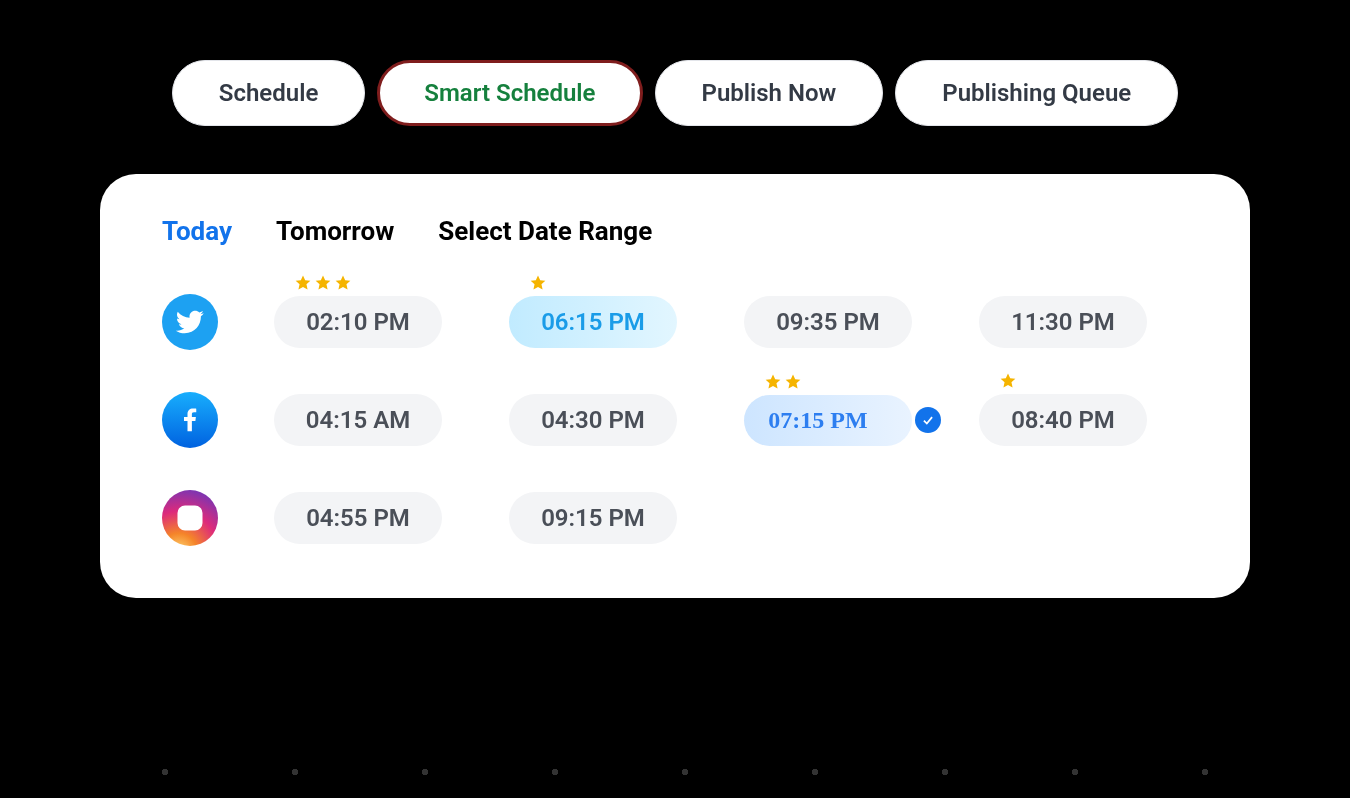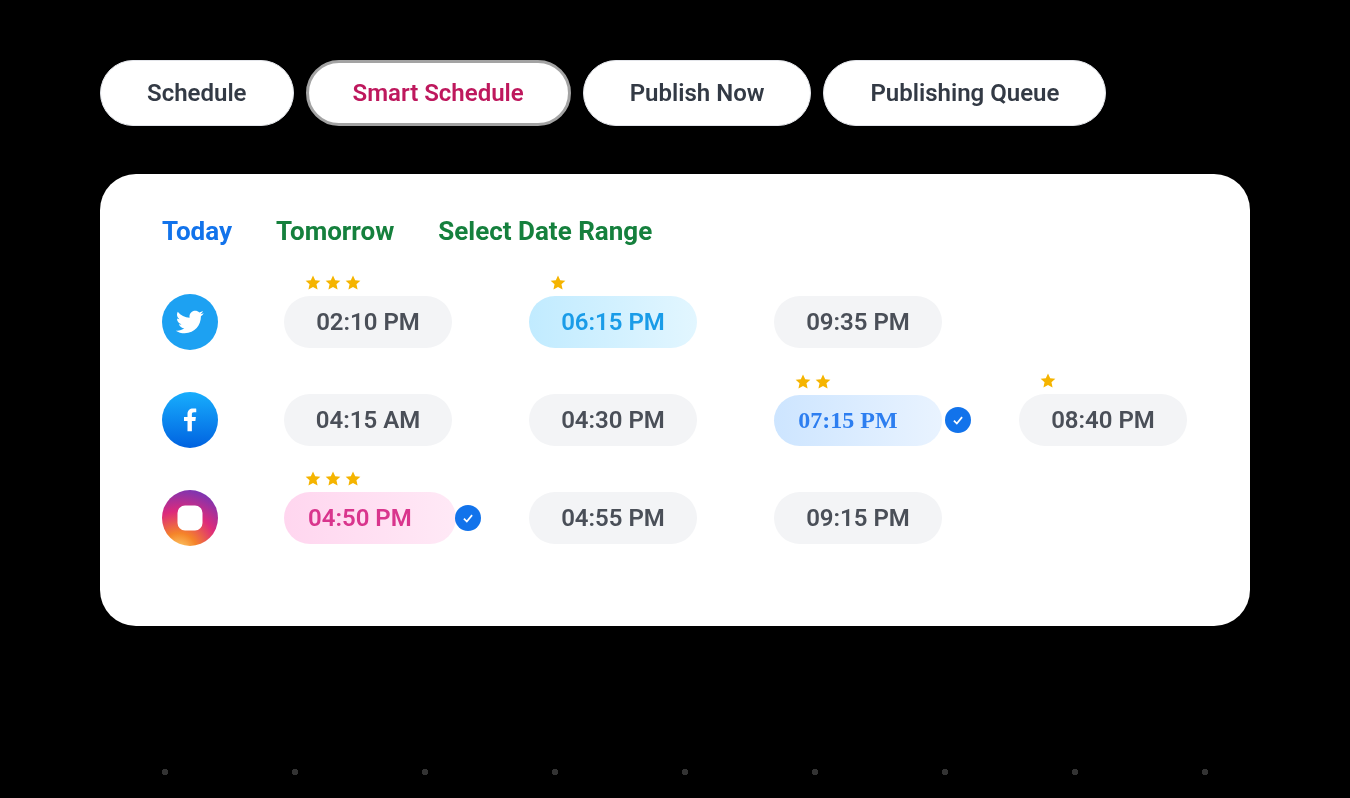--- a/index.html
+++ b/index.html
@@ -21,66 +21,67 @@
       background-image: radial-gradient(circle, #555 3px, transparent 3px);
       background-size: 130px 12px;
       opacity: .6;
     }
 
     
     .tabs {
       display: flex;
       gap: 12px;
       margin-bottom: 48px;
+      justify-content: center;
     }
     .tab {
       background: #fff;
       border: 1px solid #e3e5ea;
       border-radius: 999px;
       padding: 18px 46px;
       font-size: 24px;
       font-weight: 600;
       color: #333a45;
       cursor: pointer;
       box-shadow: 0 2px 8px rgba(0,0,0,.15);
     }
     .tab.active {
-      border: 3px solid #a3a3a3;
-      color: #be185d;
+      border: 3px solid #7f1d1d;
+      color: #15803d;
       padding: 16px 44px;
     }
 
     
     .card {
       background: #fff;
       border-radius: 36px;
-      padding: 42px 62px 80px 62px;
+      padding: 42px 62px 52px 62px;
       box-shadow: 0 20px 60px rgba(0,0,0,.35);
     }
 
     .date-tabs {
       display: flex;
       gap: 44px;
       margin-bottom: 48px;
     }
     .date-tab {
       font-size: 26px;
       font-weight: 700;
-      color: #15803d;
+      color: #000000;
       cursor: pointer;
     }
     .date-tab.active {
       color: #1273eb;
     }
 
     
     .row {
       display: flex;
       align-items: center;
-      gap: 40px;
+      gap: 30px;
       margin-bottom: 42px;
     }
     .row:last-child { margin-bottom: 0; }
 
     .platform {
       width: 56px;
       height: 56px;
       border-radius: 50%;
       display: flex;
       align-items: center;
@@ -191,20 +192,23 @@
     <div class="slot-wrap">
       <div class="stars">
         <svg viewBox="0 0 24 24">
             <path d="M12 2l2.9 6.3 6.9.7-5.2 4.8 1.5 6.9L12 17.3 5.9 20.7l1.5-6.9L2.2 9l6.9-.7z"></path>
           </svg>
       </div>
       <div class="slot twitter-hl">06:15 PM</div>
     </div>
     <div class="slot-wrap">
       <div class="slot">09:35 PM</div>
+    </div>
+    <div class="slot-wrap">
+      <div class="slot">11:30 PM</div>
     </div>
   </div>
 
   <div class="row">
     <div class="platform facebook-bg">
       <svg viewBox="0 0 24 24">
           <path d="M13.5 21v-8.2h2.8l.4-3.3h-3.2V7.4c0-1 .3-1.6 1.7-1.6h1.8V2.9c-.3 0-1.4-.1-2.6-.1-2.6 0-4.4 1.6-4.4 4.5v2.2H7.2v3.3H10V21h3.5z"></path>
         </svg>
     </div>
     <div class="slot-wrap">
@@ -241,39 +245,20 @@
 
   <div class="row">
     <div class="platform instagram-bg">
       <svg viewBox="0 0 24 24" fill="none" stroke="#fff" stroke-width="2">
           <rect x="3" y="3" width="18" height="18" rx="5"></rect>
           <circle cx="12" cy="12" r="4"></circle>
           <circle cx="17.2" cy="6.8" r="1.2" fill="#fff" stroke="none"></circle>
         </svg>
     </div>
     <div class="slot-wrap">
-      <div class="stars">
-        <svg viewBox="0 0 24 24">
-            <path d="M12 2l2.9 6.3 6.9.7-5.2 4.8 1.5 6.9L12 17.3 5.9 20.7l1.5-6.9L2.2 9l6.9-.7z"></path>
-          </svg>
-        <svg viewBox="0 0 24 24">
-            <path d="M12 2l2.9 6.3 6.9.7-5.2 4.8 1.5 6.9L12 17.3 5.9 20.7l1.5-6.9L2.2 9l6.9-.7z"></path>
-          </svg>
-        <svg viewBox="0 0 24 24">
-            <path d="M12 2l2.9 6.3 6.9.7-5.2 4.8 1.5 6.9L12 17.3 5.9 20.7l1.5-6.9L2.2 9l6.9-.7z"></path>
-          </svg>
-      </div>
-      <div class="slot instagram-hl" style="padding-right:44px">04:50 PM</div>
-      <div class="check-badge inside">
-          <svg viewBox="0 0 24 24">
-            <polyline points="5 13 10 18 19 7"></polyline>
-          </svg>
-        </div>
-    </div>
-    <div class="slot-wrap">
       <div class="slot">04:55 PM</div>
     </div>
     <div class="slot-wrap">
       <div class="slot">09:15 PM</div>
     </div>
   </div>
 
 </div>
 
 </body></html>

